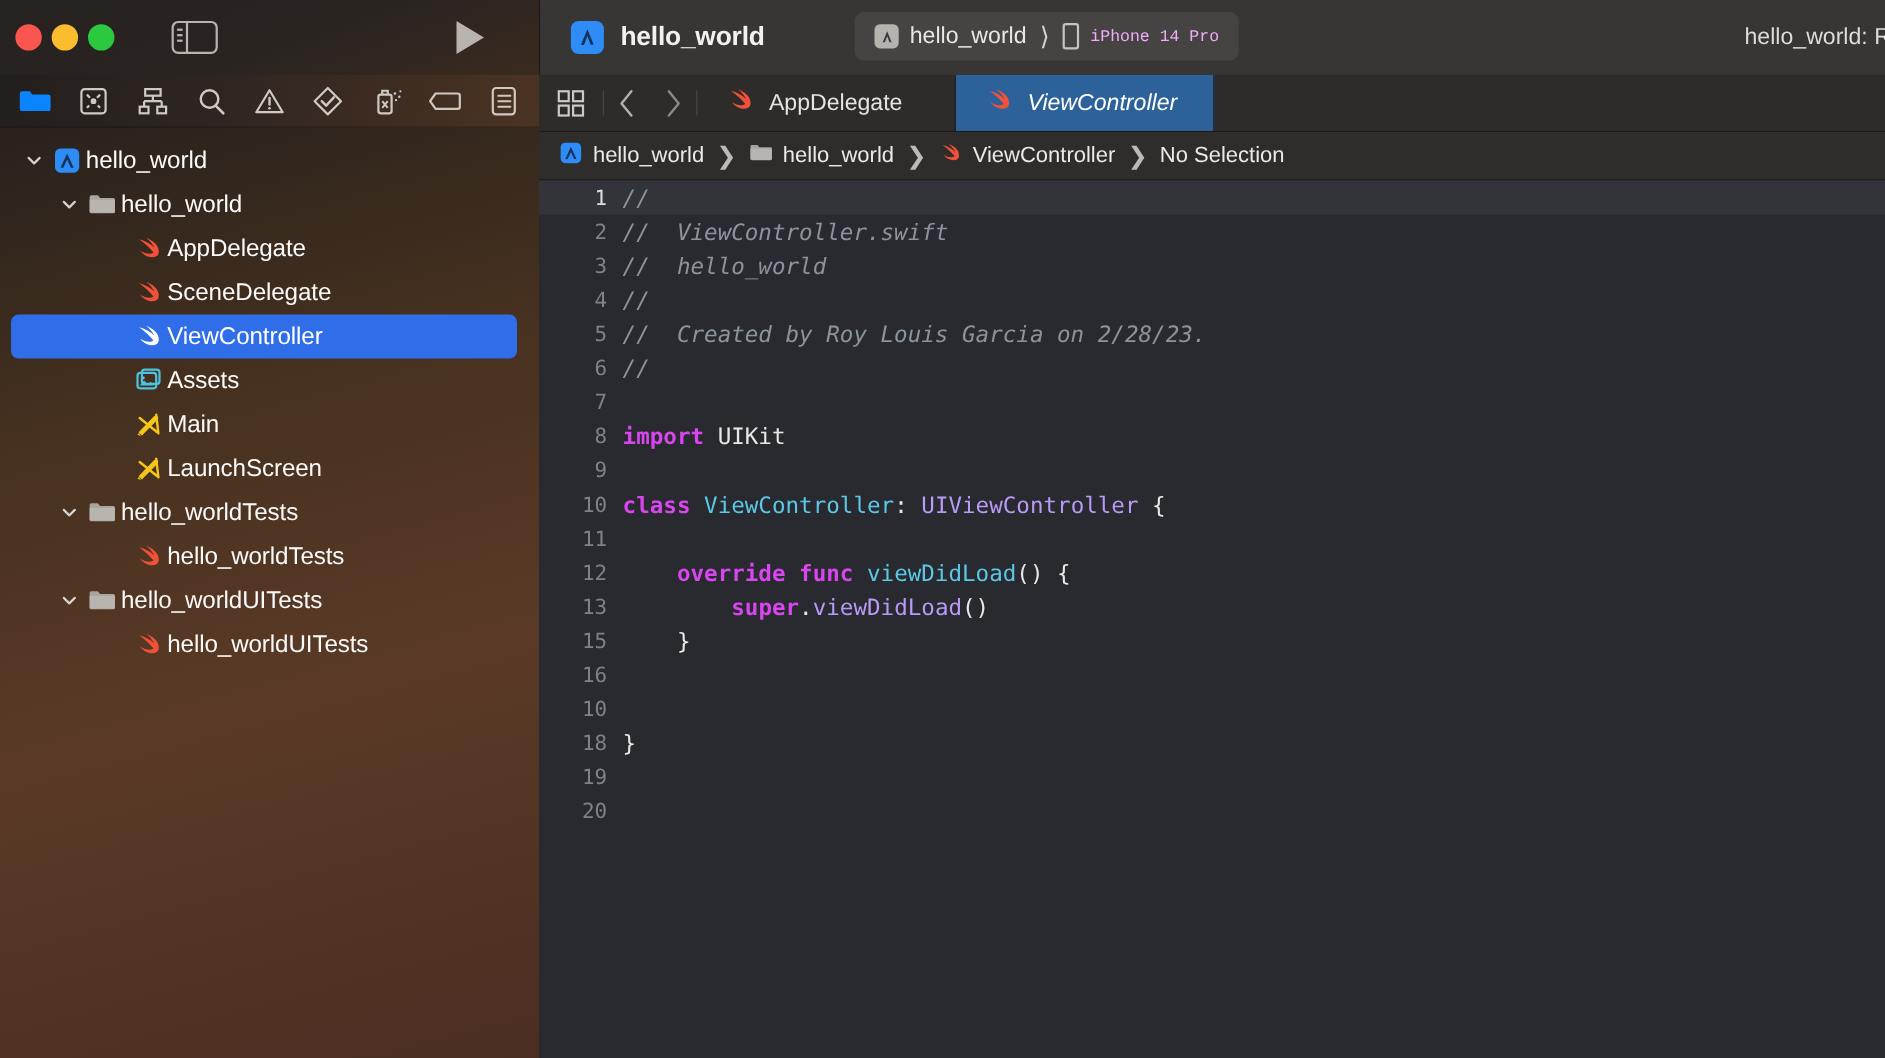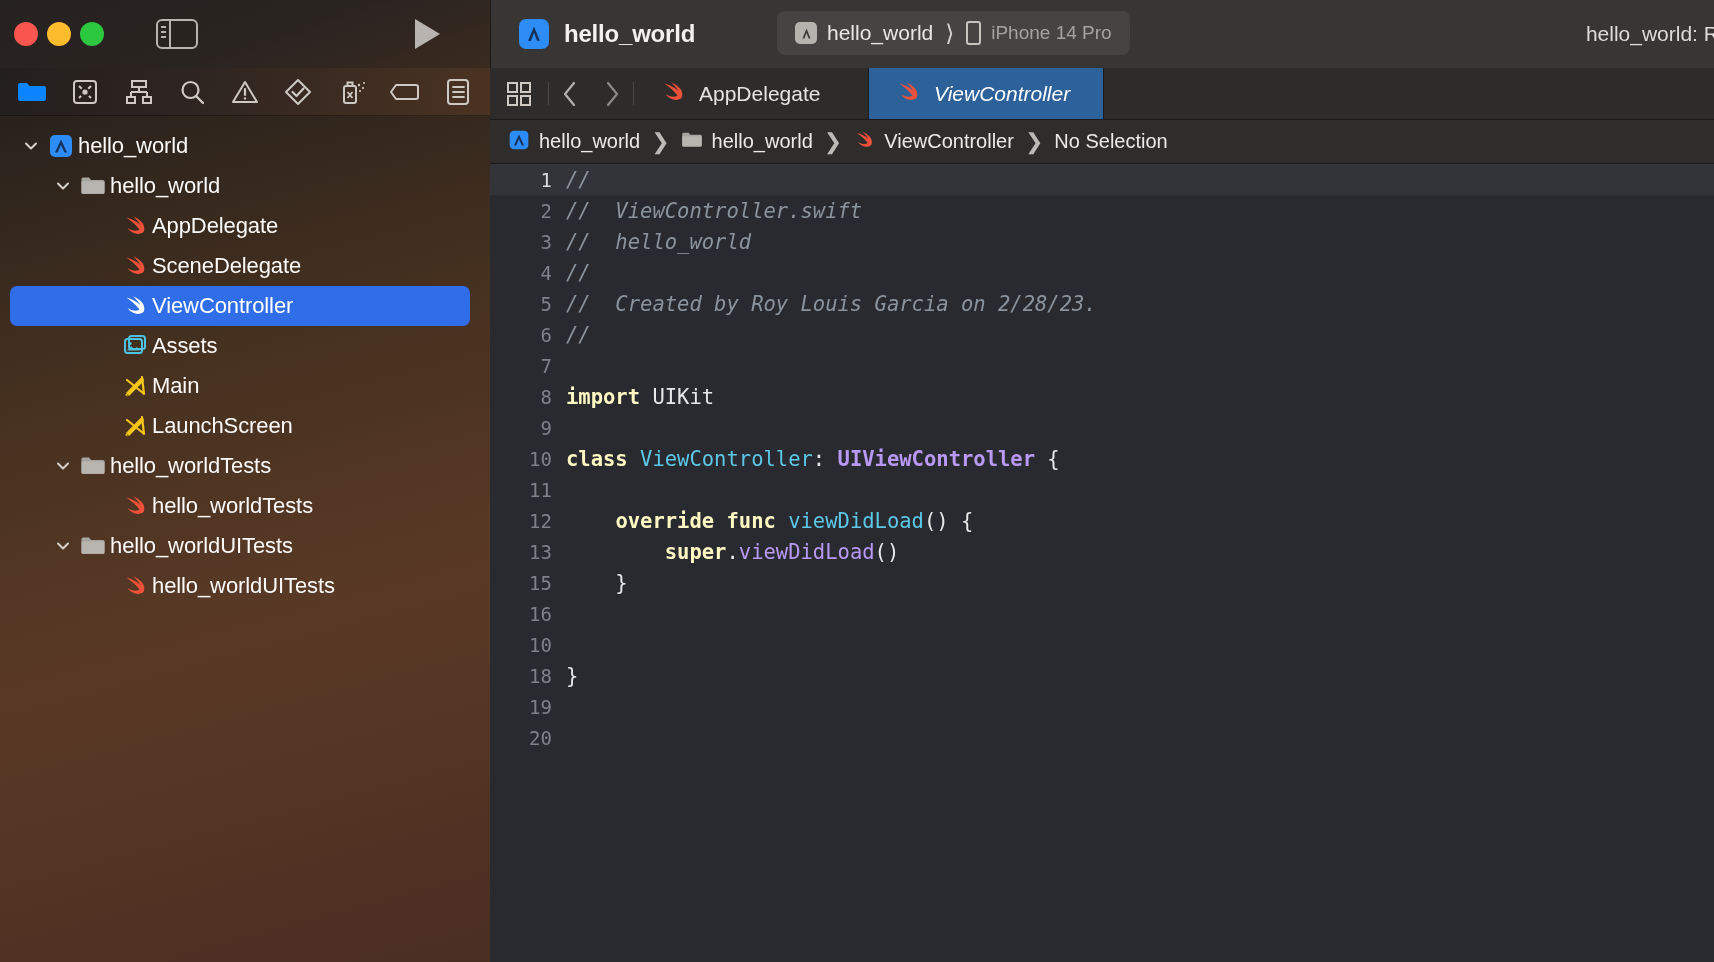--- a/index.html
+++ b/index.html
@@ -67,21 +67,21 @@
   .scheme .mini-icon{
     width:22px;height:22px;border-radius:5px;background:#b6b2ae;
     display:flex;align-items:center;justify-content:center;
   }
   .scheme .mini-icon svg{ width:15px;height:15px; }
   .scheme-name{ font-size:21px; color:#e9e7e5; }
   .sep-chev{ font-size:23px; color:#d5d2cf; font-weight:300; margin:0 2px; }
   .dev-glyph{
     width:15px;height:24px;border:2px solid #c7c3bf;border-radius:3px;
   }
-  .dev-name{ font-size:19px; color:#a3a3a3; }
+  .dev-name{ font-size:15px; color:#f0abfc;font-family:Liberation Mono, monospace; }
   .status-text{
     position:absolute; right:-40px; font-size:21px; color:#dedbd8; white-space:nowrap;
   }
 
   
   .body{ flex:1; display:flex; min-height:0; }
 
   
   .navigator{
     width:490px; flex:0 0 490px; display:flex; flex-direction:column;
@@ -151,23 +151,23 @@
     font-family:"DejaVu Sans Mono", monospace; font-size:20.5px;
   }
   .cline.cur{ background:#33343a; }
   .gutter{
     width:76px; flex:0 0 76px; text-align:right; padding-right:14px;
     color:#7e8288; font-size:19px; font-family:"DejaVu Sans Mono", monospace;
   }
   .cline.cur .gutter{ color:#dadde2; }
   .ctext{ white-space:pre; color:#e8e8ea; }
   .cm{ color:#8b949e; font-style:italic; }
-  .kw{ color:#fef9c3; font-weight:bold; }
+  .kw{ color:#d946ef; font-weight:bold; }
   .type{ color:#5cc8e8; }
-  .utype{ color:#b89af5;font-weight:bold; }
+  .utype{ color:#b89af5; }
   .prop{ color:#b89af5; }
   .pl{ color:#e8e8ea; }
 </style>
 </head>
 <body>
 
 <div class="app">
 
   <div class="titlebar">
 

